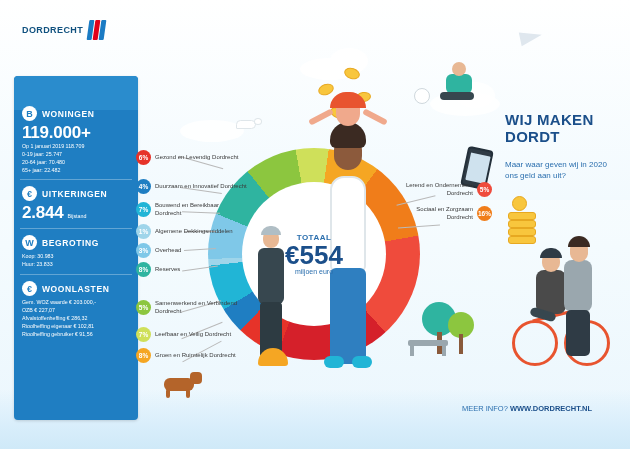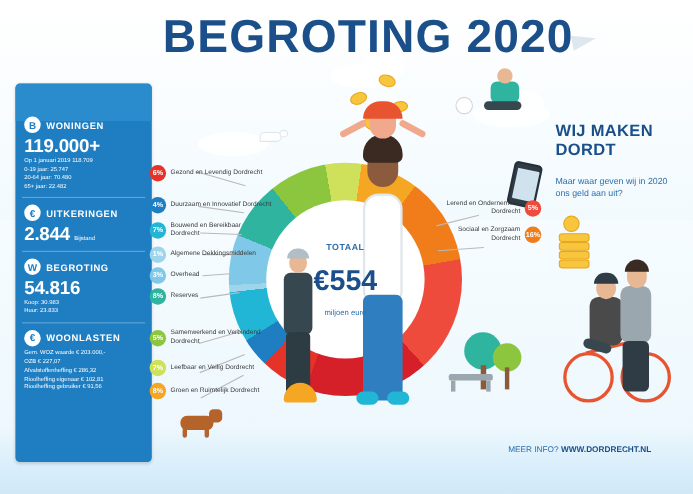--- a/index.html
+++ b/index.html
@@ -90,21 +90,21 @@
     position: relative;
   }
   .donut::after {
     content: ""; position: absolute; left: 34px; top: 34px;
     width: 144px; height: 144px; border-radius: 50%;
     background: #ffffff;
   }
   .donut-center {
     position: absolute; left: 0; top: 0; width: 212px; height: 212px;
     display: flex; flex-direction: column; align-items: center; justify-content: center;
-    color: #1b4f8a; z-index: 3; pointer-events: none; gap: 13px;
+    color: #1b4f8a; z-index: 3; pointer-events: none;
   }
   .dc-label { font-size: 8px; font-weight: bold; letter-spacing: .5px; color: #2b6fae; }
   .dc-amount { font-size: 26px; font-weight: bold; line-height: 1; color: #1b4f8a; }
   .dc-sub { font-size: 7px; color: #2b6fae; }
   
   .lbl { position: absolute; display: flex; align-items: center; gap: 4px; }
   .lbl .pc {
     width: 15px; height: 15px; border-radius: 50%; color: #fff;
     font-size: 6.5px; font-weight: bold; display: flex; align-items: center; justify-content: center;
     flex: 0 0 auto;
@@ -161,22 +161,29 @@
 <div class="page">
   <div class="skyband"></div>
   <div class="ground"></div>
 
   <div class="cloud" style="left:300px;top:58px;width:60px;height:22px;"></div>
   <div class="cloud" style="left:330px;top:48px;width:38px;height:26px;"></div>
   <div class="cloud" style="left:430px;top:92px;width:70px;height:24px;opacity:.8"></div>
   <div class="cloud" style="left:455px;top:82px;width:40px;height:26px;opacity:.8"></div>
   <div class="cloud" style="left:180px;top:120px;width:64px;height:22px;opacity:.85"></div>
 
-
-  <div class="title">BEGROTING 2020</div>
+  <div class="logo">
+    <span class="logo-text">DORDRECHT</span>
+    <span class="logo-mark">
+        <i></i>
+        <i></i>
+        <i></i>
+      </span>
+  </div>
+
 
   <div class="plane"></div>
 
   <div class="coin" style="left:318px;top:84px;width:16px;height:11px;transform:rotate(-20deg)"></div>
   <div class="coin" style="left:344px;top:68px;width:16px;height:11px;transform:rotate(18deg)"></div>
   <div class="coin" style="left:356px;top:92px;width:15px;height:10px;transform:rotate(-8deg)"></div>
   <div class="coin" style="left:330px;top:108px;width:15px;height:10px;transform:rotate(30deg)"></div>
   <div class="coin" style="left:508px;top:212px;width:28px;height:8px;border-radius:3px"></div>
   <div class="coin" style="left:508px;top:220px;width:28px;height:8px;border-radius:3px"></div>
   <div class="coin" style="left:508px;top:228px;width:28px;height:8px;border-radius:3px"></div>
@@ -222,21 +229,20 @@
         <span class="tiny">Bijstand</span>
       </div>
     </div>
     <div class="divider"></div>
 
     <div class="sect">
       <div class="sect-head">
         <span class="bullet">W</span>
         <span class="sect-title">BEGROTING</span>
       </div>
-      <div class="big-num">54.816</div>
       <div class="tiny">Koop: 30.983</div>
       <div class="tiny">Huur: 23.833</div>
     </div>
     <div class="divider"></div>
 
     <div class="sect">
       <div class="sect-head">
         <span class="bullet">€</span>
         <span class="sect-title">WOONLASTEN</span>
       </div>

